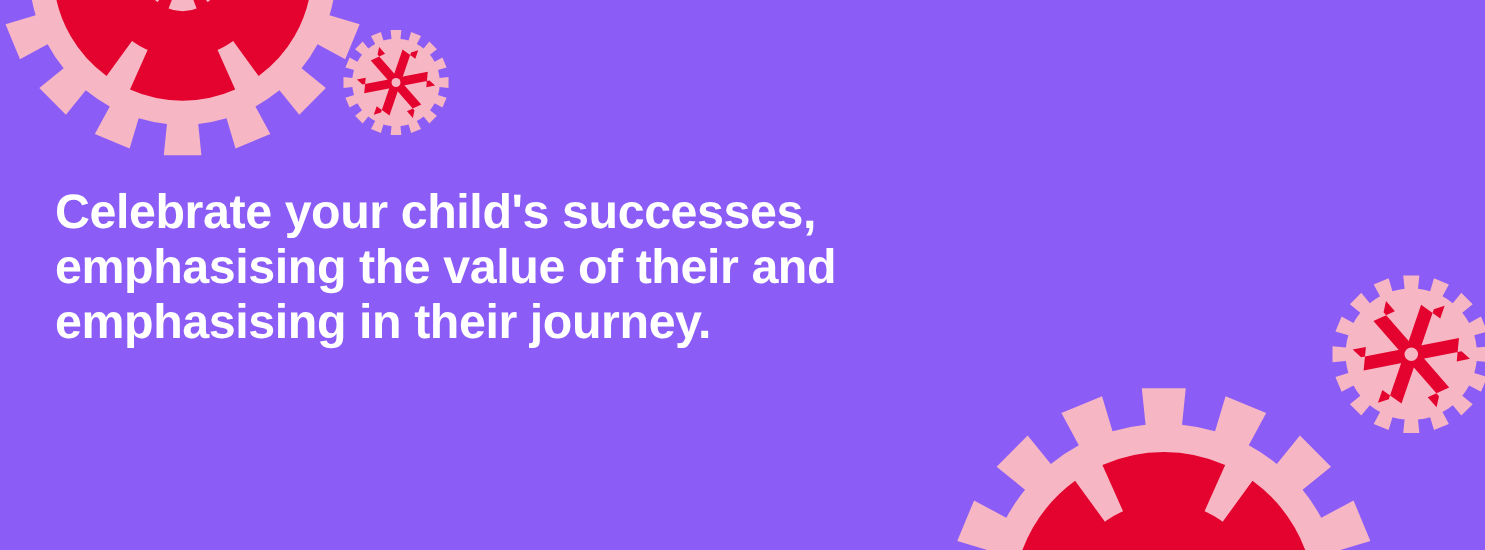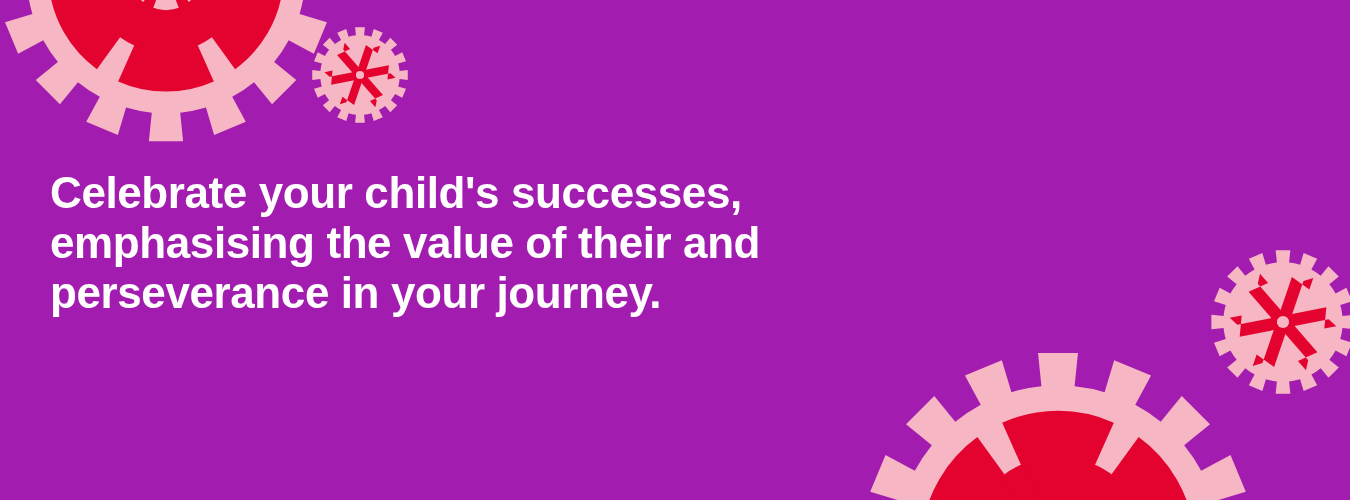--- a/index.html
+++ b/index.html
@@ -6,21 +6,21 @@
   html, body {
     margin: 0;
     padding: 0;
     background: #ffffff;
   }
   #banner {
     position: relative;
     width: 1350px;
     height: 500px;
     overflow: hidden;
-    background: #a21caf;
+    background: #8b5cf6;
     font-family: "Liberation Sans", "DejaVu Sans", sans-serif;
   }
   #gear-layer {
     position: absolute;
     left: 0;
     top: 0;
     width: 1350px;
     height: 500px;
     pointer-events: none;
   }
@@ -105,16 +105,16 @@
           <path d="M1277.94 316.76L1237.31 324.72L1229.71 317.77L1241.72 315.42L1239.66 336.73L1280.29 328.77Z" fill="#E4032E"></path>
           <path d="M1285.01 314.99L1257.80 283.79L1260.02 273.74L1268.06 282.96L1248.57 291.84L1275.78 323.04Z" fill="#E4032E"></path>
           <circle cx="1283" cy="322" r="6.12" fill="#F7B6C4"></circle>
         </g>
       </g>
   </svg>
 
   <div id="quote-block">
     <span class="quote-line">Celebrate your child's successes,</span>
     <span class="quote-line">emphasising the value of their and</span>
-    <span class="quote-line">perseverance in your journey.</span>
+    <span class="quote-line">emphasising in their journey.</span>
   </div>
 
 </div>
 
 </body></html>

